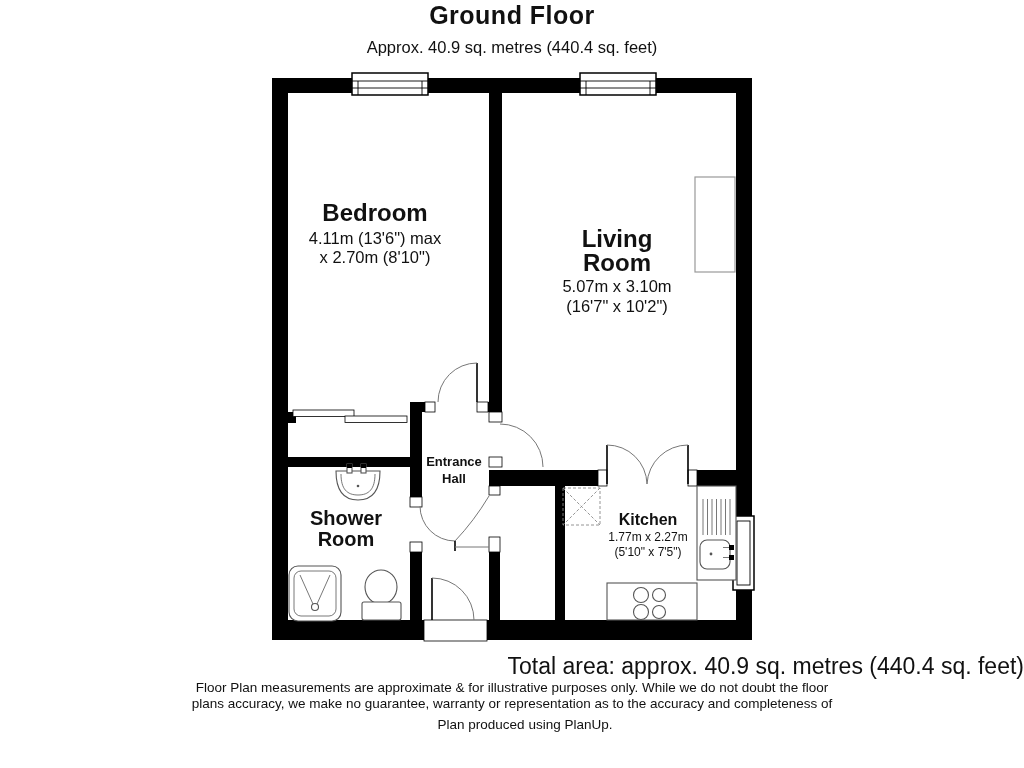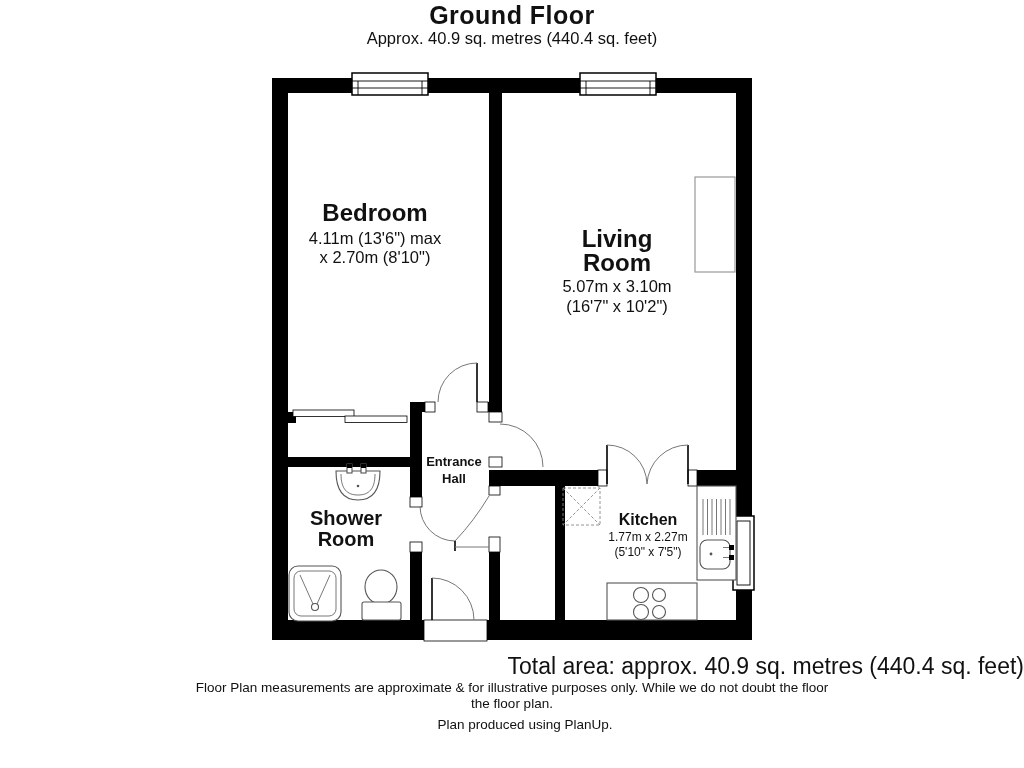--- a/index.html
+++ b/index.html
@@ -1,20 +1,20 @@
 <!DOCTYPE html>
 <html><head>
 <meta charset="utf-8">
 <style>
   html,body{margin:0;padding:0;background:#fff;}
   .page{position:relative;width:1024px;height:768px;background:#fff;overflow:hidden;
         font-family:"Liberation Sans",sans-serif;color:#111;}
   .hdr-title{position:absolute;top:1px;left:0;width:100%;text-align:center;
              font-size:25px;font-weight:bold;letter-spacing:.5px;}
-  .hdr-sub{position:absolute;top:29px;left:0;width:100%;text-align:center;font-size:16.5px;}
+  .hdr-sub{position:absolute;top:38px;left:0;width:100%;text-align:center;font-size:16.5px;}
   .ftr-total{position:absolute;top:653px;left:0;width:100%;text-align:right;font-size:23px;}
   .ftr-disc{position:absolute;top:680px;left:0;width:100%;text-align:center;
             font-size:13.5px;line-height:16px;}
   .ftr-credit{margin-top:5px;padding-left:26px;}
   svg{position:absolute;top:0;left:0;}
   svg text{fill:#111;font-family:"Liberation Sans",sans-serif;text-anchor:middle;}
   .rname{font-weight:bold;font-size:24px;}
   .rdim{font-size:16.5px;}
   .sname{font-weight:bold;font-size:20px;}
   .kname{font-weight:bold;font-size:16px;}
@@ -186,17 +186,17 @@
 
       <text class="kname" x="648" y="525">Kitchen</text>
       <text class="kdim" x="648" y="541">1.77m x 2.27m</text>
       <text class="kdim" x="648" y="556">(5'10" x 7'5")</text>
     </g>
   </svg>
 
   <div class="ftr-total">Total area: approx. 40.9 sq. metres (440.4 sq. feet)</div>
   <div class="ftr-disc">
     <div>Floor Plan measurements are approximate &amp; for illustrative purposes only. While we do not doubt the floor</div>
-    <div>the floor plan.</div>
+    <div>plans accuracy, we make no guarantee, warranty or representation as to the accuracy and completeness of</div>
     <div class="ftr-credit">Plan produced using PlanUp.</div>
   </div>
 
 </div>
 
 </body></html>

